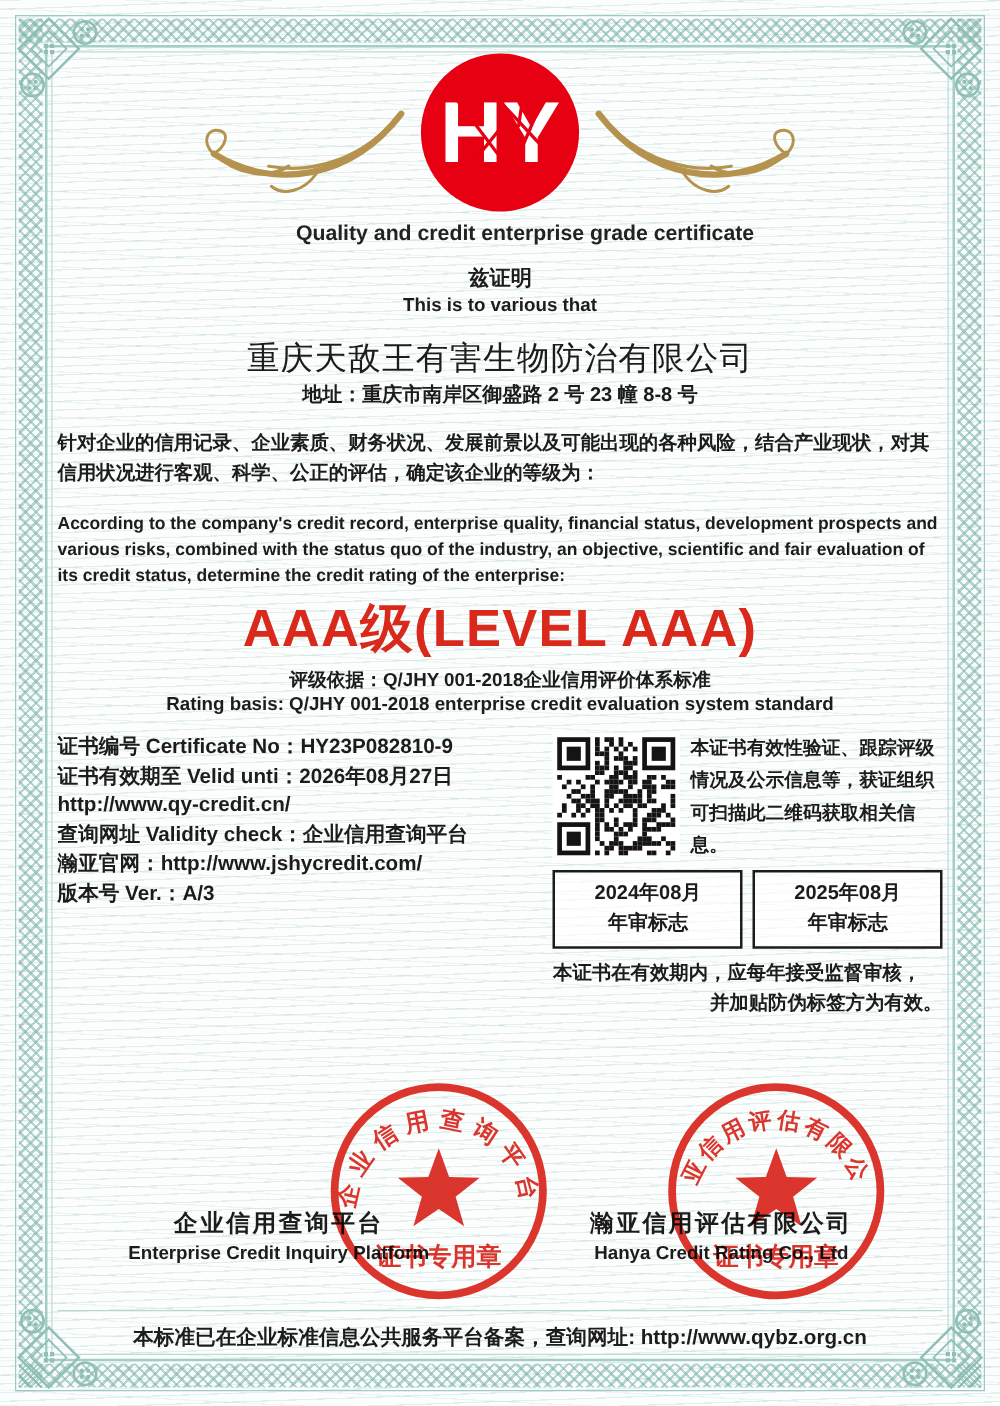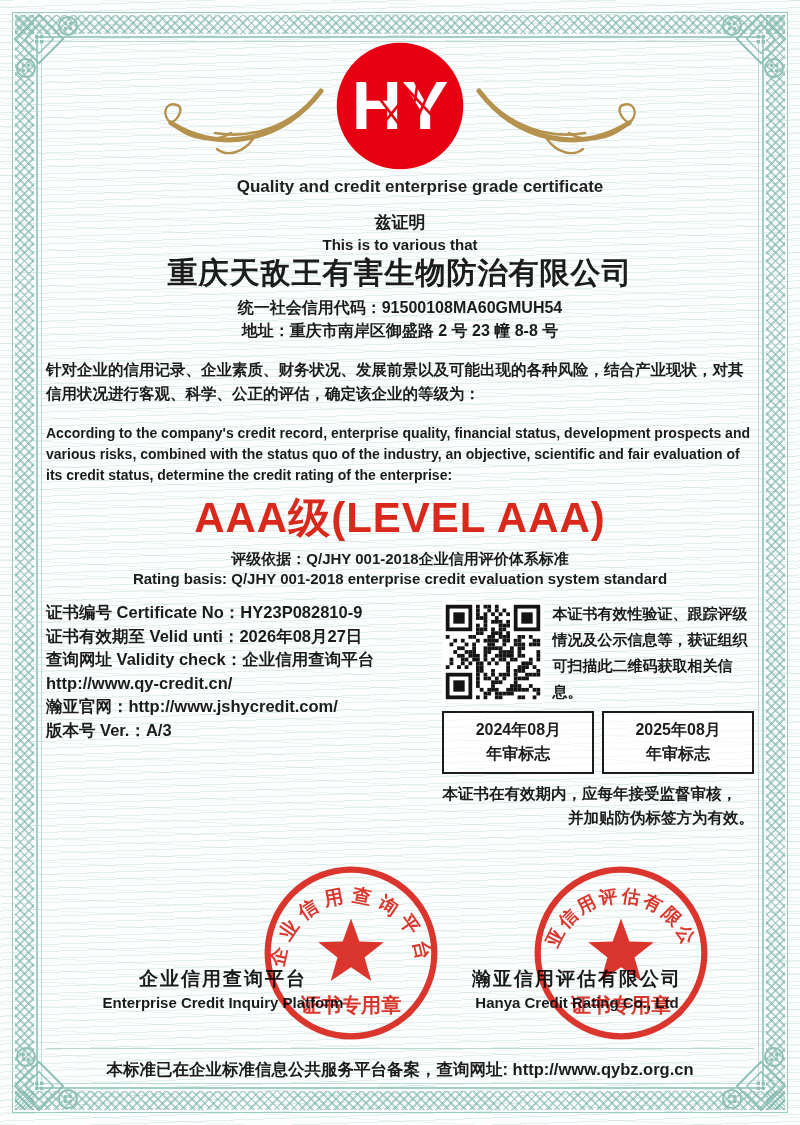--- a/index.html
+++ b/index.html
@@ -37,21 +37,21 @@
     color:#1c1c1c; z-index:2;
   }
   .copyright { margin-top:14px; font-size:12px; font-weight:600; color:#3a3a3a; letter-spacing:.5px; }
   .logo-row { margin-top:2px; display:flex; align-items:center; justify-content:center; gap:10px; height:132px; }
   .flourish { width:168px; height:86px; margin-top:28px; }
   .logo-svg { width:130px; height:130px; }
   .title-zh { margin-top:20px; font-size:38px; font-weight:700; letter-spacing:3px; color:#141414; }
   .title-en { margin-top:5px; font-size:17px; font-weight:600; color:#222;margin-left:40px; }
   .certify-zh { margin-top:14px; font-size:17px; font-weight:700; }
   .certify-en { margin-top:2px; font-size:15px; font-weight:600; }
-  .company-name { margin-top:0; font-size:30px; font-weight:700; letter-spacing:1px; }
+  .company-name { margin-top:16px; font-size:26px; font-weight:400; letter-spacing:1px; }
   .company-code { margin-top:4px; font-size:16px; font-weight:600; }
   .company-addr { margin-top:2px; font-size:16px; font-weight:600; }
   .paras { margin-top:16px; width:100%; text-align:left; }
   .para-zh { font-size:15.5px; font-weight:700; line-height:24px; }
   .para-en { font-size:14px; font-weight:700; line-height:21px; margin-top:17px; }
   .level { margin-top:4px; font-size:42px; font-weight:800; letter-spacing:1px; }
   .basis-zh { margin-top:4px; font-size:15px; font-weight:700; }
   .basis-en { margin-top:1px; font-size:15px; font-weight:600; }
   .details-row { margin-top:14px; width:100%; display:flex; text-align:left; }
   .details-left { width:56%; }
@@ -217,38 +217,37 @@
         </g>
       </svg>
     </div>
 
     <div class="title-en">Quality and credit enterprise grade certificate</div>
 
     <div class="certify-zh">兹证明</div>
     <div class="certify-en">This is to various that</div>
 
     <div class="company-name">重庆天敌王有害生物防治有限公司</div>
-    <div class="company-code">统一社会信用代码：91500108MA60GMUH54</div>
     <div class="company-addr">地址：重庆市南岸区御盛路 2 号 23 幢 8-8 号</div>
 
     <div class="paras">
       <div class="para-zh">针对企业的信用记录、企业素质、财务状况、发展前景以及可能出现的各种风险，结合产业现状，对其信用状况进行客观、科学、公正的评估，确定该企业的等级为：</div>
       <div class="para-en">According to the company's credit record, enterprise quality, financial status, development prospects and various risks, combined with the status quo of the industry, an objective, scientific and fair evaluation of its credit status, determine the credit rating of the enterprise:</div>
     </div>
 
     <div class="level" style="color:#d9291c">AAA级(LEVEL AAA)</div>
     <div class="basis-zh">评级依据：Q/JHY 001-2018企业信用评价体系标准</div>
     <div class="basis-en">Rating basis: Q/JHY 001-2018 enterprise credit evaluation system standard</div>
 
     <div class="details-row">
       <div class="details-left">
         <div class="detail-line">证书编号 Certificate No：HY23P082810-9</div>
         <div class="detail-line">证书有效期至 Velid unti：2026年08月27日</div>
+        <div class="detail-line">http://www.qy-credit.cn/</div>
         <div class="detail-line">查询网址 Validity check：企业信用查询平台</div>
-        <div class="detail-line">http://www.qy-credit.cn/</div>
         <div class="detail-line">瀚亚官网：http://www.jshycredit.com/</div>
         <div class="detail-line">版本号 Ver.：A/3</div>
       </div>
       <div class="details-right">
         <div class="qr-row">
           <svg id="qr-svg" class="qr-svg" viewBox="-1 -1 27 27">
               <rect x="-1" y="-1" width="27" height="27" fill="#ffffff"></rect>
               <rect x="8" y="0" width="1" height="1" fill="#141414"></rect>
               <rect x="10" y="0" width="1" height="1" fill="#141414"></rect>
               <rect x="11" y="0" width="1" height="1" fill="#141414"></rect>

